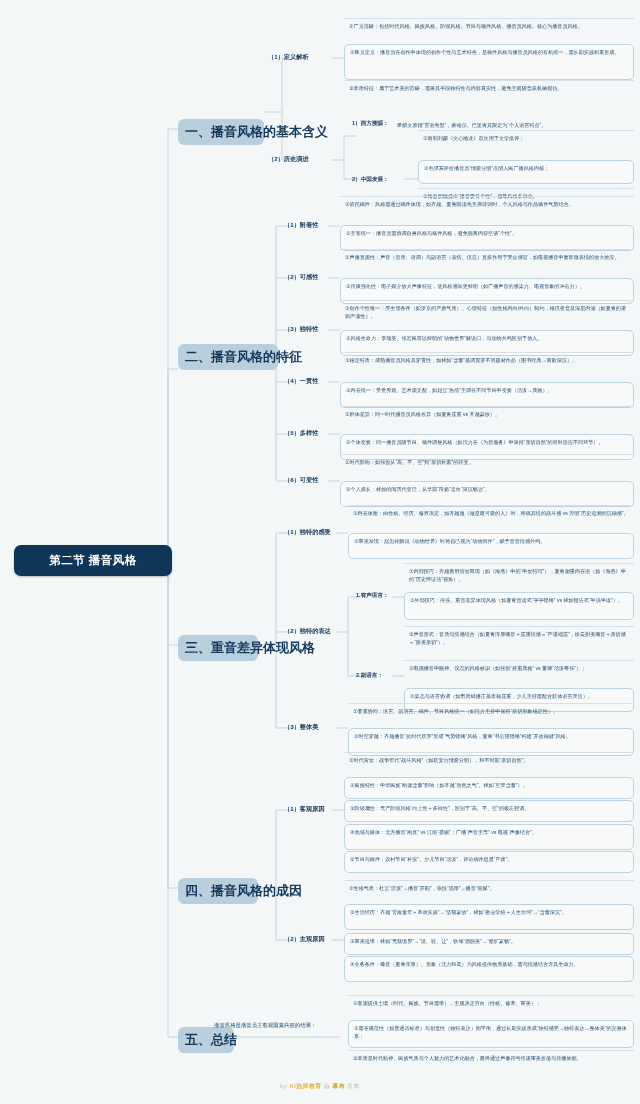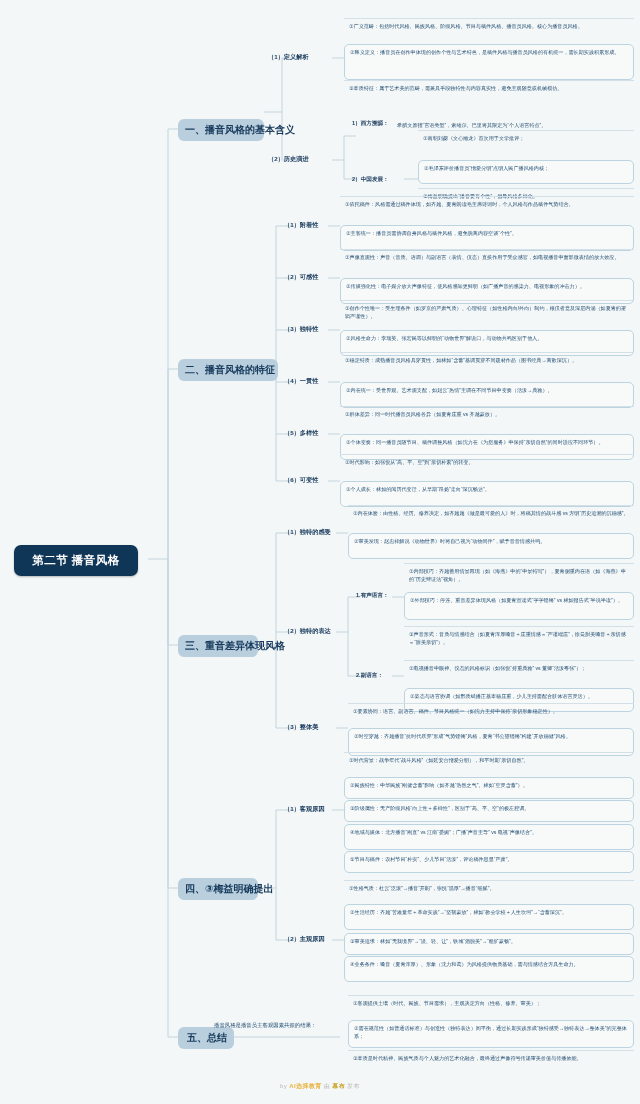--- a/index.html
+++ b/index.html
@@ -21,21 +21,21 @@
     font-size:11.5px;font-weight:bold;
     letter-spacing:.5px;
     padding:8px 10px;
     text-align:center;
     box-shadow:0 1px 2px rgba(0,0,0,.25);
   }
   
   .lvl1{
     background:#b9cfdd;color:#16395c;
     border-radius:6px;
-    font-size:10px;font-weight:bold;
+    font-size:13px;font-weight:bold;
     padding:5px 7px;text-align:right;
     line-height:1.2;
     white-space:nowrap;
   }
   
   .lvl2{
     font-size:6.2px;font-weight:bold;color:#16395c;
     white-space:nowrap;line-height:1.2;
   }
   
@@ -133,25 +133,25 @@
       <path d="M258 888 H276"></path>
       <path d="M276 810 V940"></path>
       <path d="M276 810 H294"></path>
         <path d="M276 940 H294"></path>
       <path d="M332 810 H344"></path>
         <path d="M332 940 H344"></path>
 
       <path d="M234 1037 H340"></path>
     </g>
   </svg>
-<div class="node root" style="left:14px;top:545px;width:124px;">第二节 播音风格</div>
+<div class="node root" style="left:14px;top:545px;width:158px;">第二节 播音风格</div>
     <div class="node lvl1" style="left:178px;top:119px;width:86px;">一、播音风格的基本含义</div>
-    <div class="node lvl1" style="left:178px;top:359px;width:100px;">二、播音风格的特征</div>
+    <div class="node lvl1" style="left:178px;top:344px;width:100px;">二、播音风格的特征</div>
     <div class="node lvl1" style="left:178px;top:635px;width:80px;">三、重音差异体现风格</div>
-    <div class="node lvl1" style="left:178px;top:878px;width:80px;">四、③梅益明确提出</div>
+    <div class="node lvl1" style="left:178px;top:878px;width:80px;">四、播音风格的成因</div>
     <div class="node lvl1" style="left:178px;top:1027px;width:56px;">五、总结</div>
     <div class="node lvl2" style="left:268px;top:53px;width:64px;">（1）定义解析</div>
     <div class="node lvl2" style="left:268px;top:155px;width:64px;">（2）历史演进</div>
     <div class="node leaf ruled" style="left:344px;top:18px;width:290px;height:26px;">①广义范畴：包括时代风格、民族风格、阶级风格、节目与稿件风格、播音员风格。核心为播音员风格。</div>
     <div class="node leaf boxed" style="left:344px;top:44px;width:290px;height:36px;">②释义定义：播音员在创作中体现的创作个性与艺术特色，是稿件风格与播音员风格的有机统一，需长期实践积累形成。</div>
     <div class="node leaf ruled" style="left:344px;top:80px;width:290px;height:36px;">③本质特征：属于艺术美的范畴，需兼具手段独特性与内容真实性，避免主观随意或机械模仿。</div>
     <div class="node lvl3" style="left:352px;top:120px;width:46px;">1）西方溯源：</div>
     <div class="node leaf" style="left:392px;top:118px;width:242px;height:26px;">希腊文原指“言语类型”，索绪尔、巴里将其限定为“个人语言特点”。</div>
     <div class="node lvl3" style="left:352px;top:176px;width:46px;">2）中国发展：</div>
     <div class="node leaf ruled" style="left:418px;top:130px;width:216px;height:24px;">①南朝刘勰《文心雕龙》首次用于文学批评；</div>

